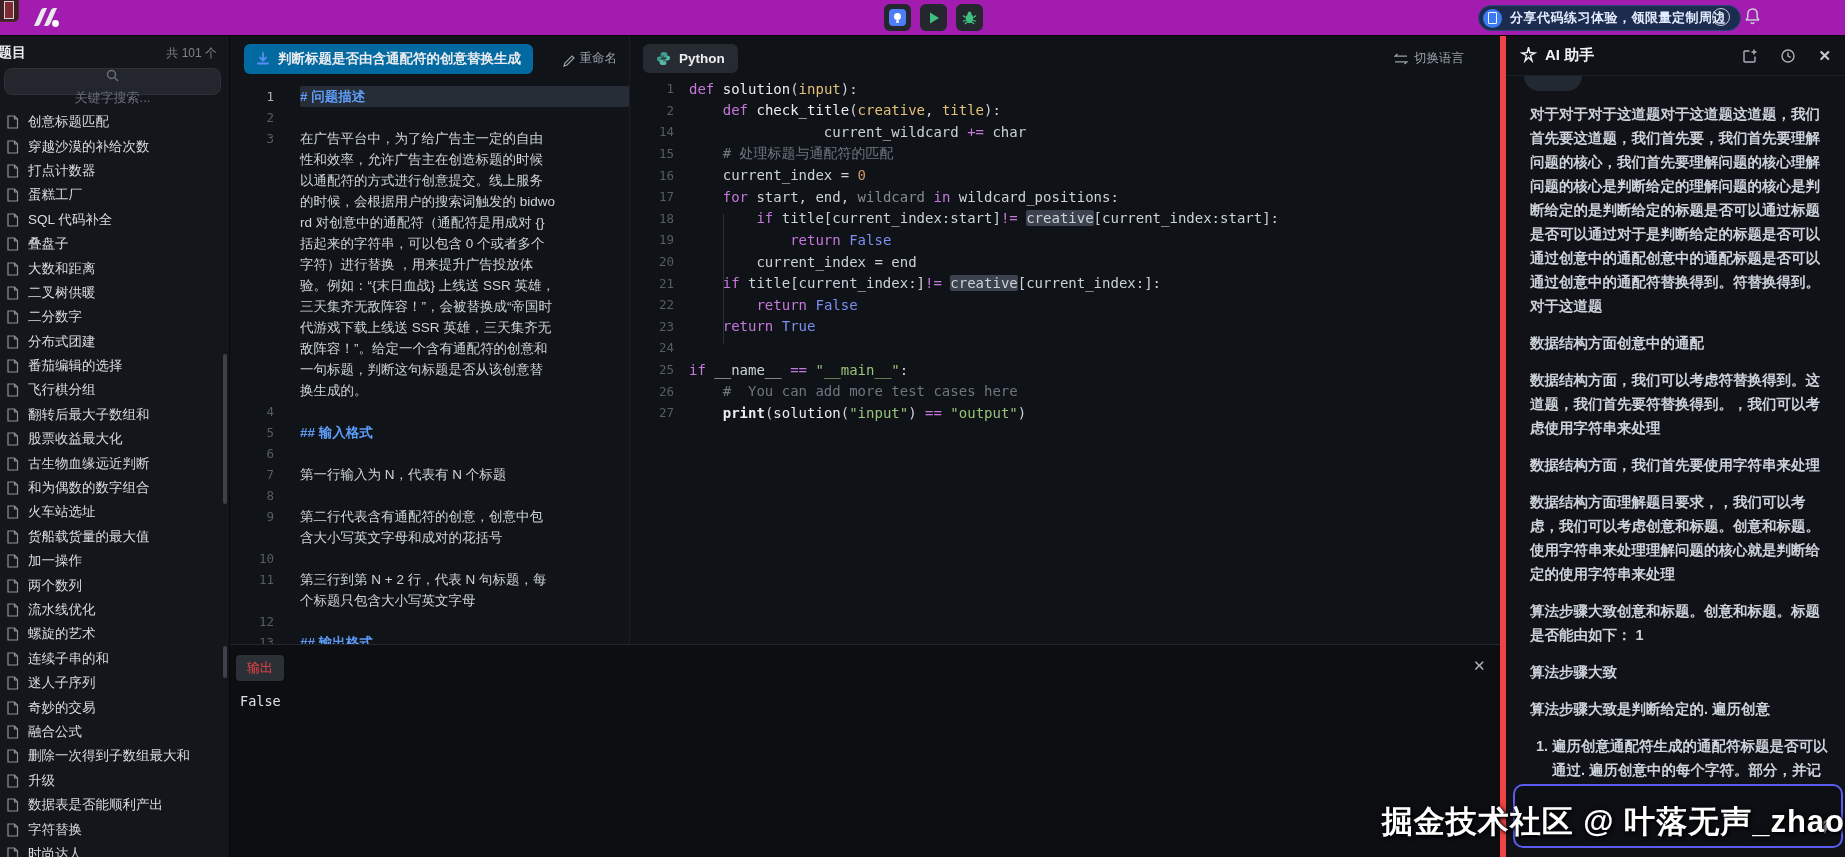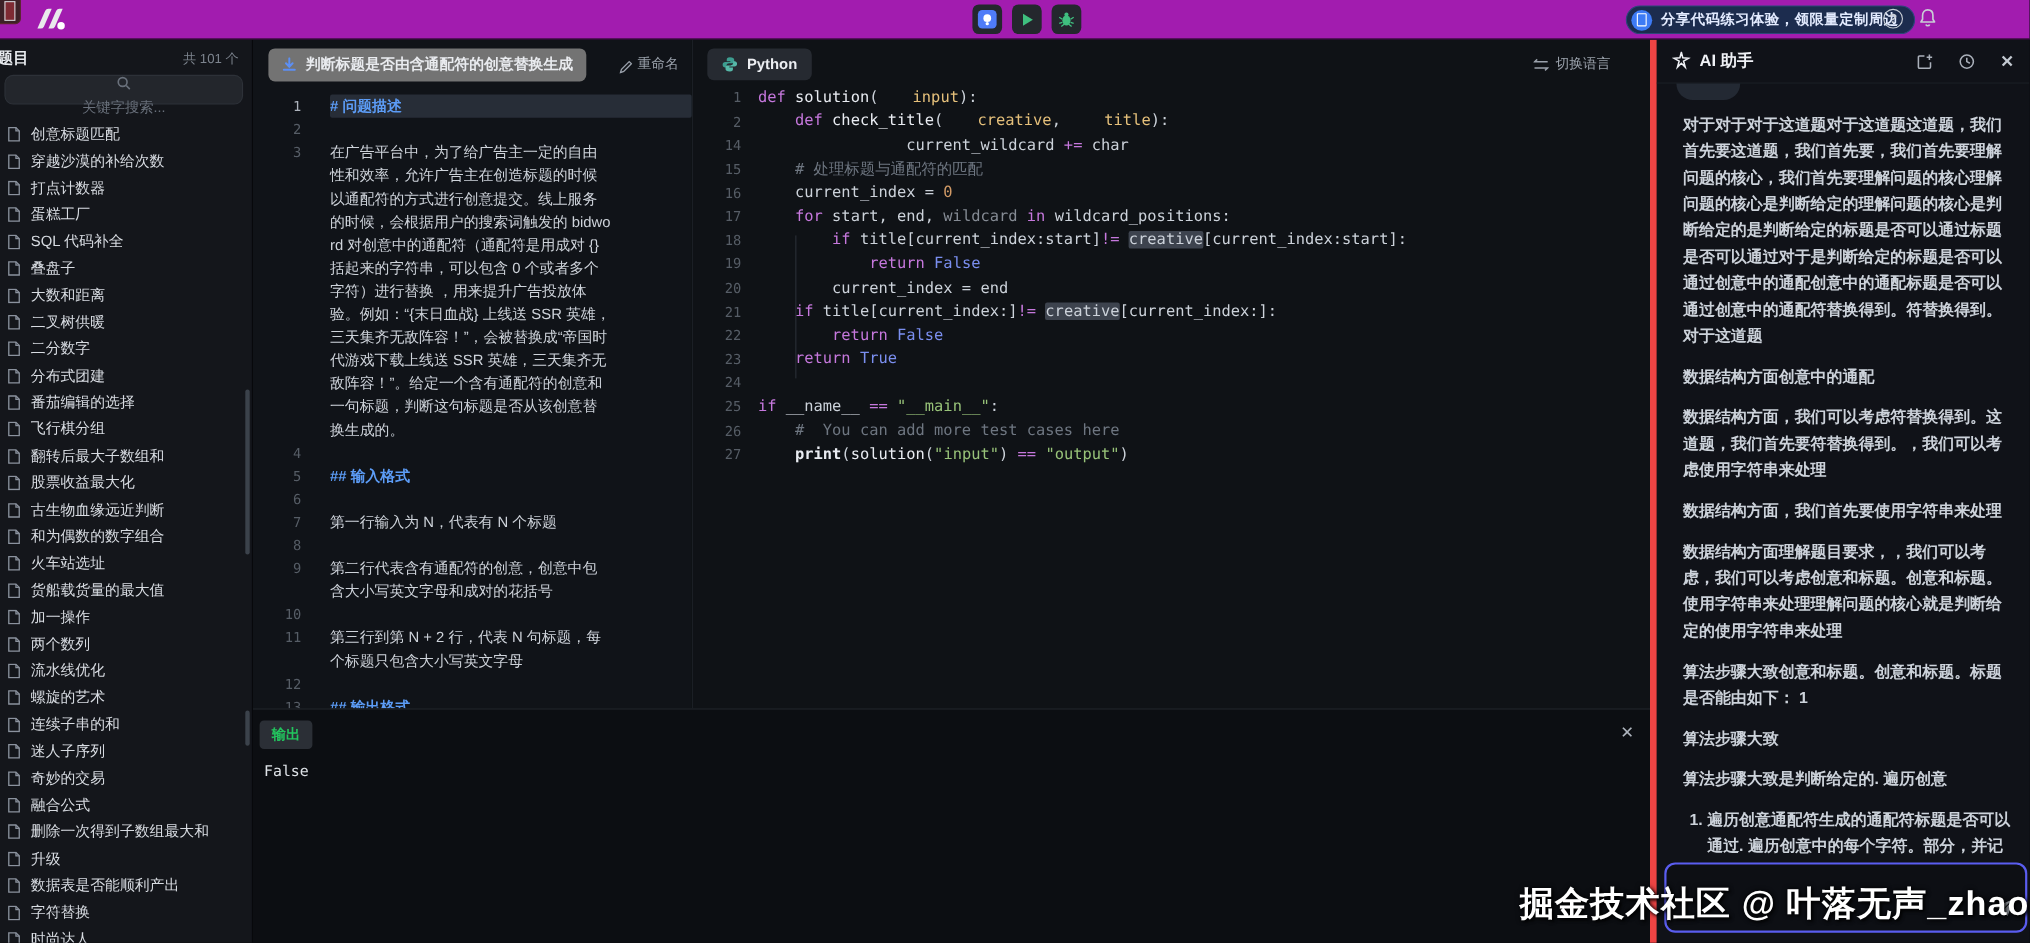--- a/index.html
+++ b/index.html
@@ -49,21 +49,21 @@
              cursor:pointer; }
   .side-item span { font-size:13.5px; color:#d8dce2; white-space:nowrap; }
   #sb-scroll1 { position:absolute; right:2px; top:318px; width:4px; height:150px;
              background:#3b424b; border-radius:2px; }
   #sb-scroll2 { position:absolute; right:2px; top:610px; width:4px; height:32px;
              background:#3b424b; border-radius:2px; }
 
   
   #desc-panel { position:absolute; left:230px; top:36px; width:399px; height:608px;
              background:#101318; overflow:hidden; }
-  #desc-tab { position:absolute; left:14px; top:8px; height:30px; background:#737373;
+  #desc-tab { position:absolute; left:14px; top:8px; height:30px; background:#0369a1;
              border-radius:6px; display:flex; align-items:center; gap:8px; padding:0 12px; }
   #desc-tab span { font-size:13.5px; font-weight:bold; color:#e9ebef; }
   #rename-btn { position:absolute; right:12px; top:14px; display:flex; align-items:flex-end; gap:5px;
              color:#9aa1ab; font-size:12.5px; cursor:pointer; }
   #desc-body { position:absolute; left:0; top:50px; width:100%; }
   .d-row { display:flex; min-height:21px; }
   .d-num { width:44px; text-align:right; padding-right:0; font-size:12.5px; color:#565d66;
            font-family:"DejaVu Sans Mono", monospace; line-height:21px; flex:none; }
   .d-text { margin-left:26px; width:256px; font-size:13.5px; line-height:21px; color:#ced3da;
            word-break:break-all; }
@@ -78,31 +78,31 @@
              border-radius:6px; display:flex; align-items:center; gap:8px; padding:0 13px; }
   #code-tab span { font-size:13.5px; font-weight:bold; color:#eceef2; }
   #lang-switch { position:absolute; right:36px; top:14px; display:flex; align-items:center; gap:6px;
              color:#9aa1ab; font-size:12.5px; cursor:pointer; }
   #code-body { position:absolute; left:0; top:42px; width:100%;
              font-family:"DejaVu Sans Mono", monospace; }
   .c-row { display:flex; height:21.6px; align-items:center; }
   .c-num { width:44px; text-align:right; font-size:12.5px; color:#565d66; flex:none; }
   .c-code { margin-left:15px; font-size:14px; color:#ccd2da; white-space:pre; }
   .tk-kw { color:#c678dd; } .tk-str { color:#98c379; } .tk-num { color:#d19a66; }
-  .tk-bool { color:#7b8ff0; } .tk-par { color:#e5c07b;margin-left:31px; } .tk-com { color:#6e7681; }
+  .tk-bool { color:#7b8ff0; } .tk-par { color:#e5c07b; } .tk-com { color:#6e7681; }
   .tk-fn { color:#e9ecf2; } .tk-dim { color:#858b94; } .tk-op { color:#c678dd; }
   .tk-blt { color:#e9ecf2; font-weight:bold; }
   .whl { background:#3d434e; border-radius:2px; }
   #indent-guide { position:absolute; left:93px; top:178px; width:1px; height:130px; background:#2a2f37; }
 
   
   #output-panel { position:absolute; left:230px; top:644px; width:1270px; height:213px;
              background:#0c0e12; border-top:1px solid #22262d; }
   #out-tab { position:absolute; left:6px; top:10px; background:#2b2f36; border-radius:4px;
-             padding:4px 11px; font-size:13px; font-weight:bold; color:#22c55e; }
+             padding:4px 11px; font-size:13px; font-weight:normal; color:#ef4444; }
   #out-val { position:absolute; left:10px; top:48px; font-family:"DejaVu Sans Mono", monospace;
              font-size:13.5px; color:#dfe3e8; }
   #out-close { position:absolute; left:1243px; top:12px; color:#aeb4bd; font-size:15px; cursor:pointer; }
 
   
   #ai-panel { position:absolute; left:1500px; top:36px; width:345px; height:821px;
              background:#101218; border-left:6px solid #ef4444; overflow:hidden; }
   #ai-head { position:absolute; left:0; top:0; width:100%; height:40px;
              display:flex; align-items:center; padding:0 14px; gap:8px;
              border-bottom:1px solid #1a1e25; }

